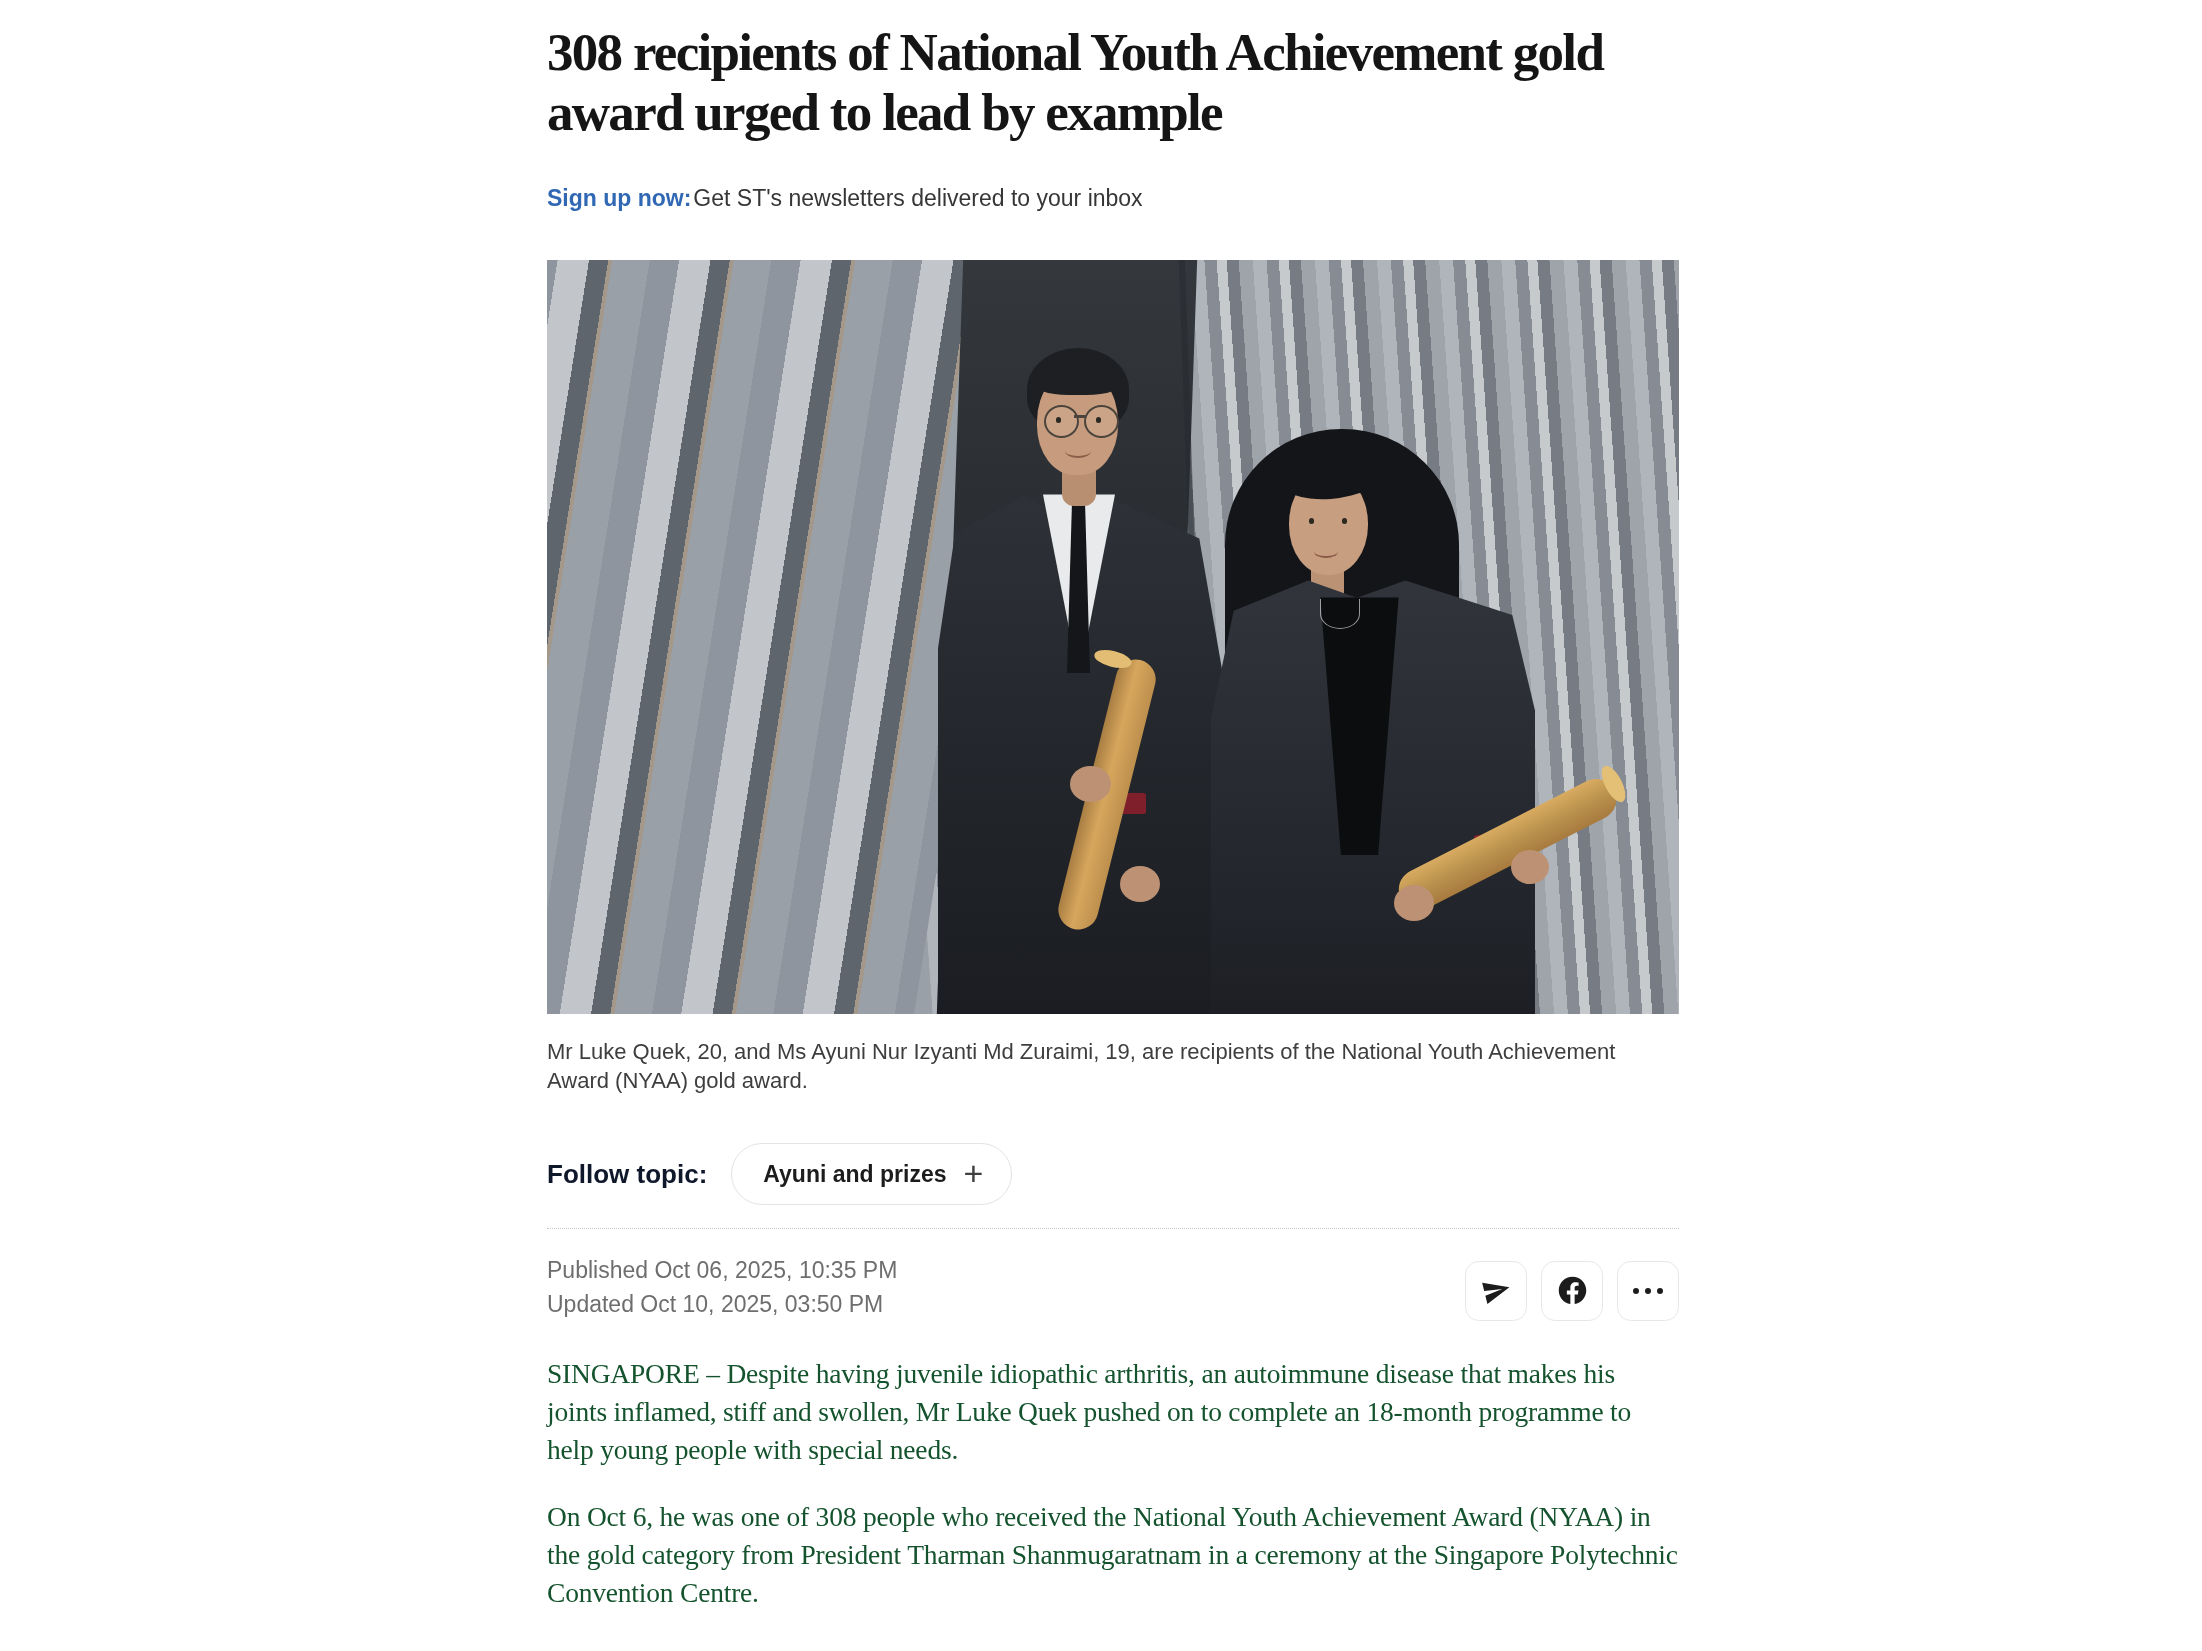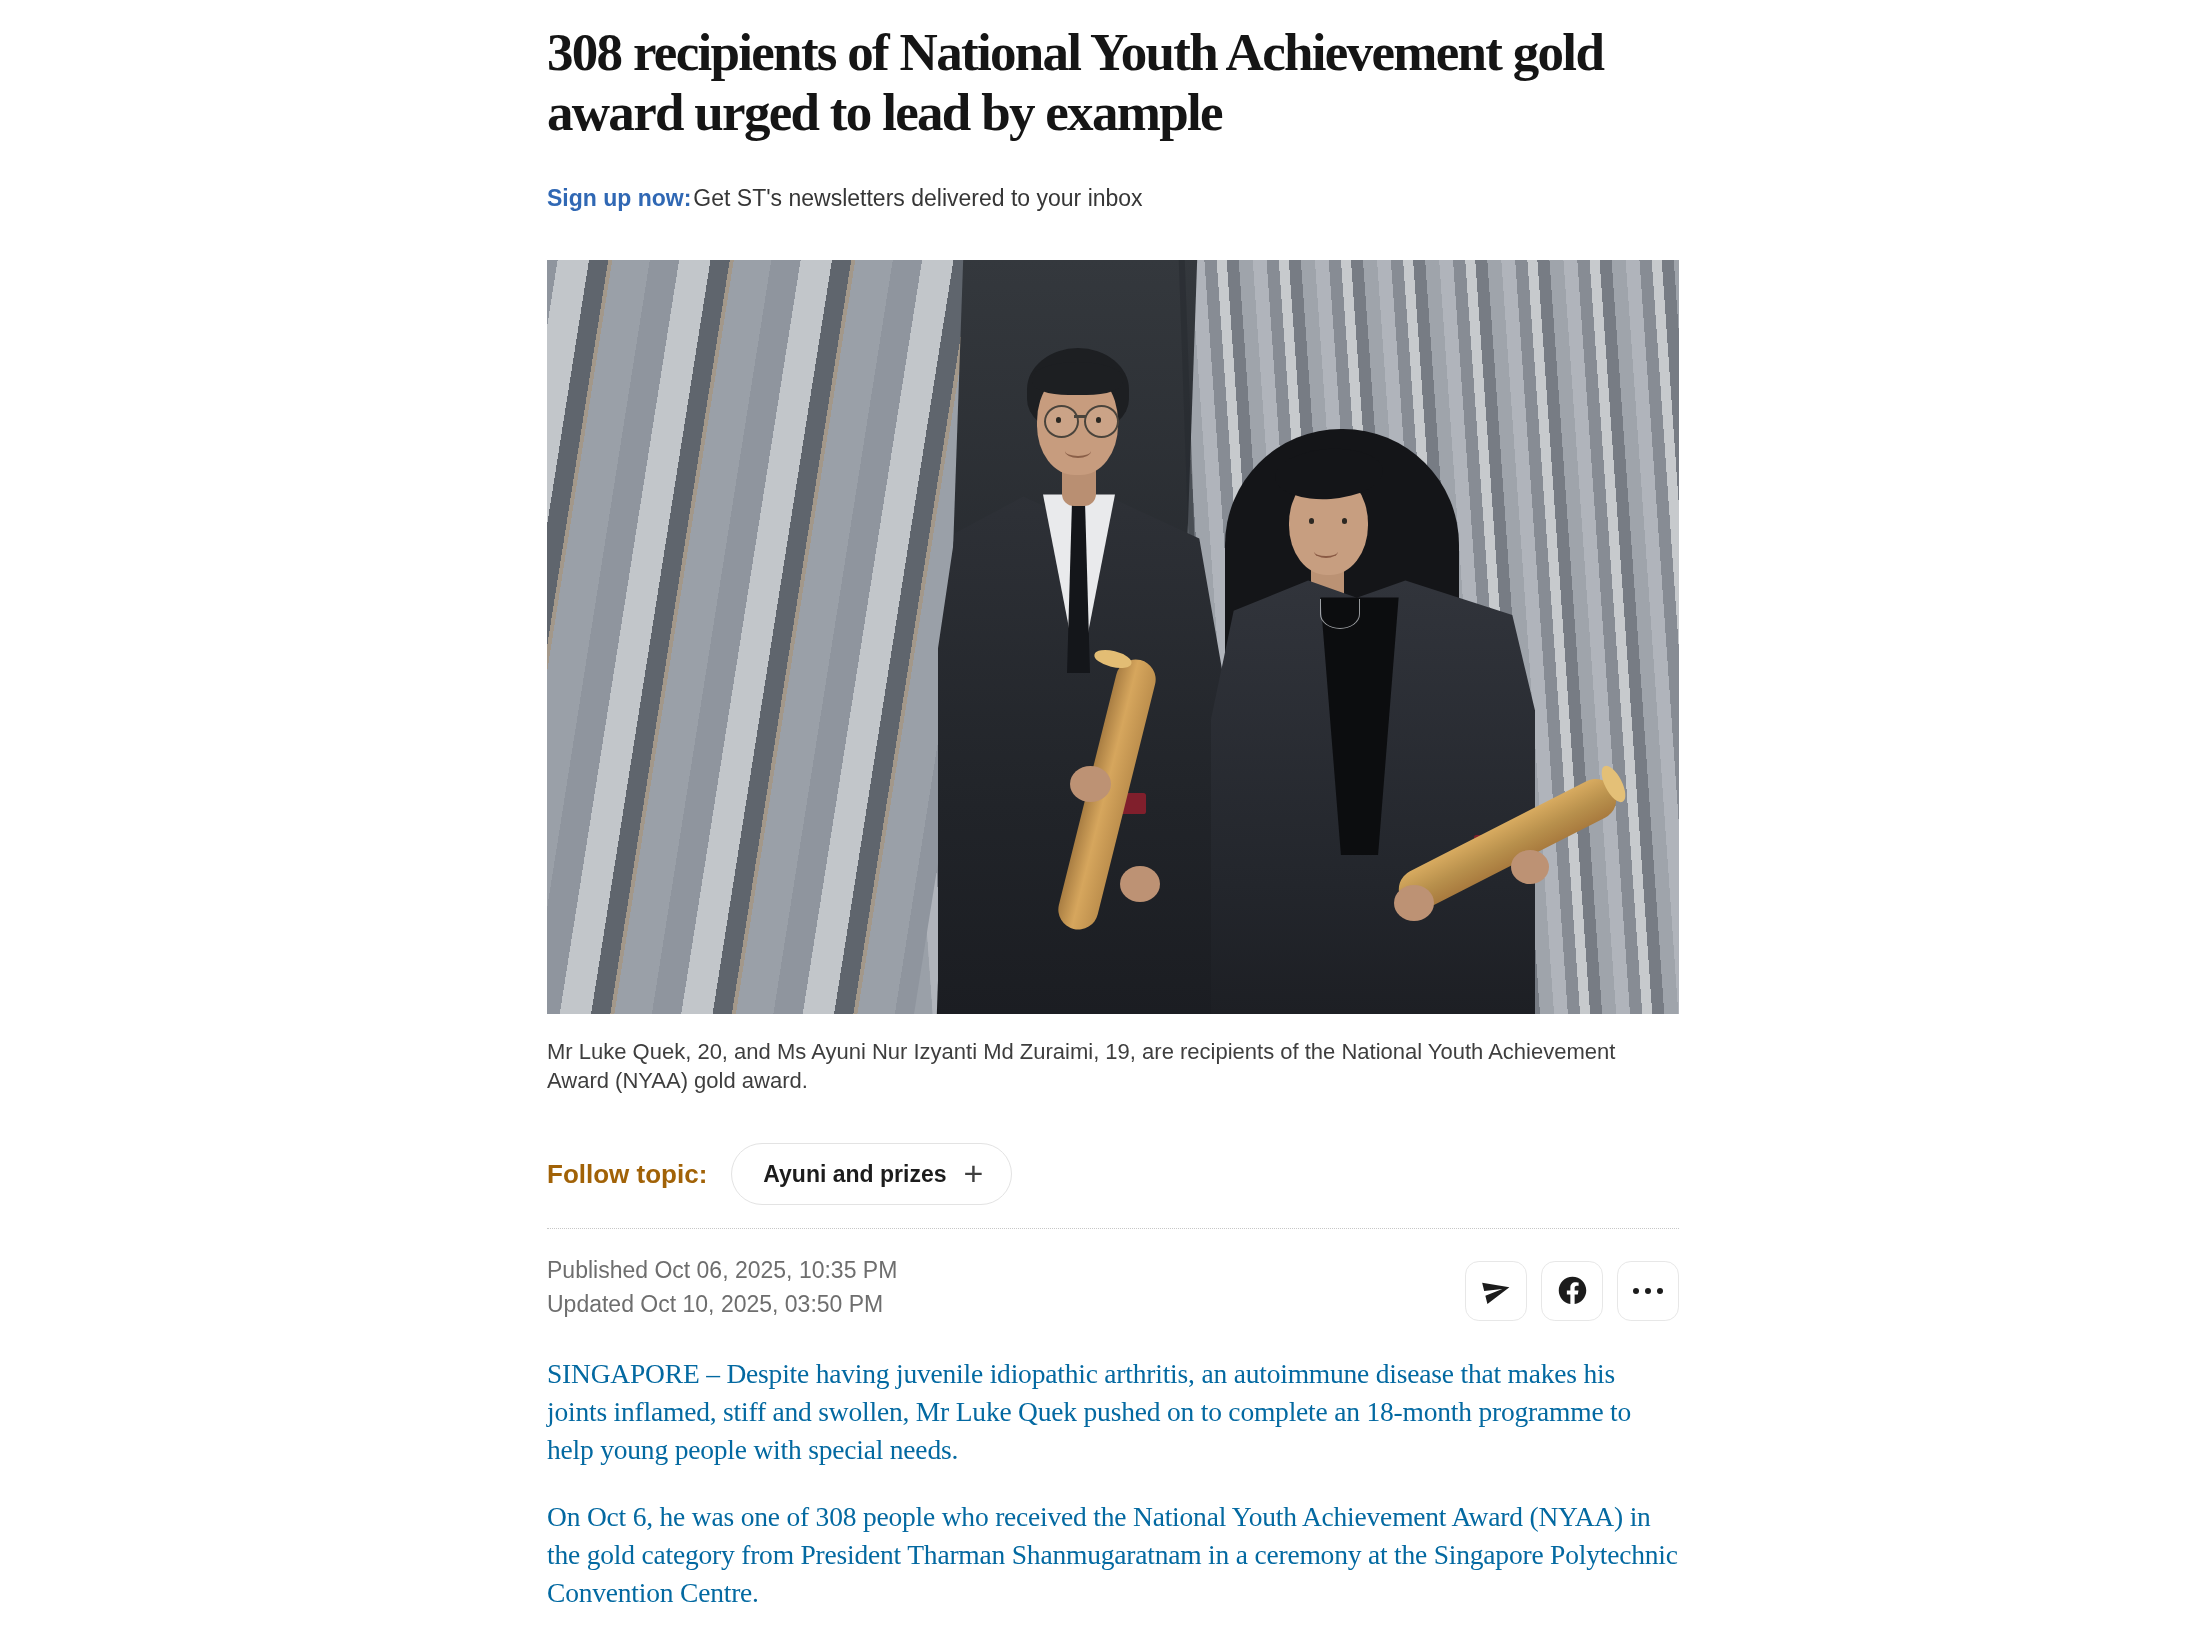--- a/index.html
+++ b/index.html
@@ -77,42 +77,42 @@
   .woman-scroll-cap { left: 1058px; top: 504px; width: 17px; height: 40px; background: #e4c077; border-radius: 50%; transform: rotate(-27deg); }
   .woman-hand-left { left: 847px; top: 625px; width: 40px; height: 36px; }
   .woman-hand-right { left: 964px; top: 590px; width: 38px; height: 34px; }
 
   
   .caption { margin-top: 23px; font-size: 22px; line-height: 29px; color: #3e3e3e; }
   .credit { margin-top: 8.6px; font-size: 21.5px; line-height: 26px; color: #8f8f8f; }
 
   
   .follow-row { margin-top: 48px; display: flex; align-items: center; gap: 24px; }
-  .follow-label { font-size: 26px; font-weight: 700; color: #a16207; }
+  .follow-label { font-size: 26px; font-weight: 700; color: #0f172a; }
   .topic-pill { display: inline-flex; align-items: center; gap: 17px; height: 62px; padding: 0 27.5px 0 31px;
     border: 1.7px solid #e3e3e3; border-radius: 34px; background: #ffffff; cursor: pointer;
     font-family: "Liberation Sans", sans-serif; font-size: 23px; font-weight: 700; color: #1c1c1c; }
   .topic-plus { font-size: 34px; font-weight: 400; color: #3f3f3f; line-height: 1; margin-top: -3.4px; }
 
   
   .divider { margin-top: 22.4px; border: none; border-top: 1.7px dotted #c7c7c7; height: 0; }
 
   
   .meta-row { margin-top: 24px; display: flex; justify-content: space-between; align-items: flex-end; }
   .dates { font-size: 23px; line-height: 34px; color: #6e6e6e; }
   .share-group { display: flex; gap: 13.8px; }
   .share-btn { width: 62px; height: 60px; border: 1.7px solid #e7e7e7; border-radius: 13.8px; background: #ffffff;
     display: flex; align-items: center; justify-content: center; cursor: pointer; padding: 0; }
   .share-btn svg { display: block; }
   .dots { display: flex; gap: 6px; }
   .dots span { width: 6px; height: 6px; border-radius: 50%; background: #1c1c1c; display: block; }
 
   
   .body-text { margin-top: 34px; font-family: "Liberation Serif", "DejaVu Serif", serif;
-    font-size: 27.5px; line-height: 38px; letter-spacing: -0.2px; color: #0369a1; }
+    font-size: 27.5px; line-height: 38px; letter-spacing: -0.2px; color: #14532d; }
   .body-text p { margin: 0 0 29px 0; }
 </style>
 </head>
 <body>
 
 <div class="page">
   <div class="container">
 
     <h1 class="headline">308 recipients of National Youth Achievement gold award urged to lead by example</h1>
 

